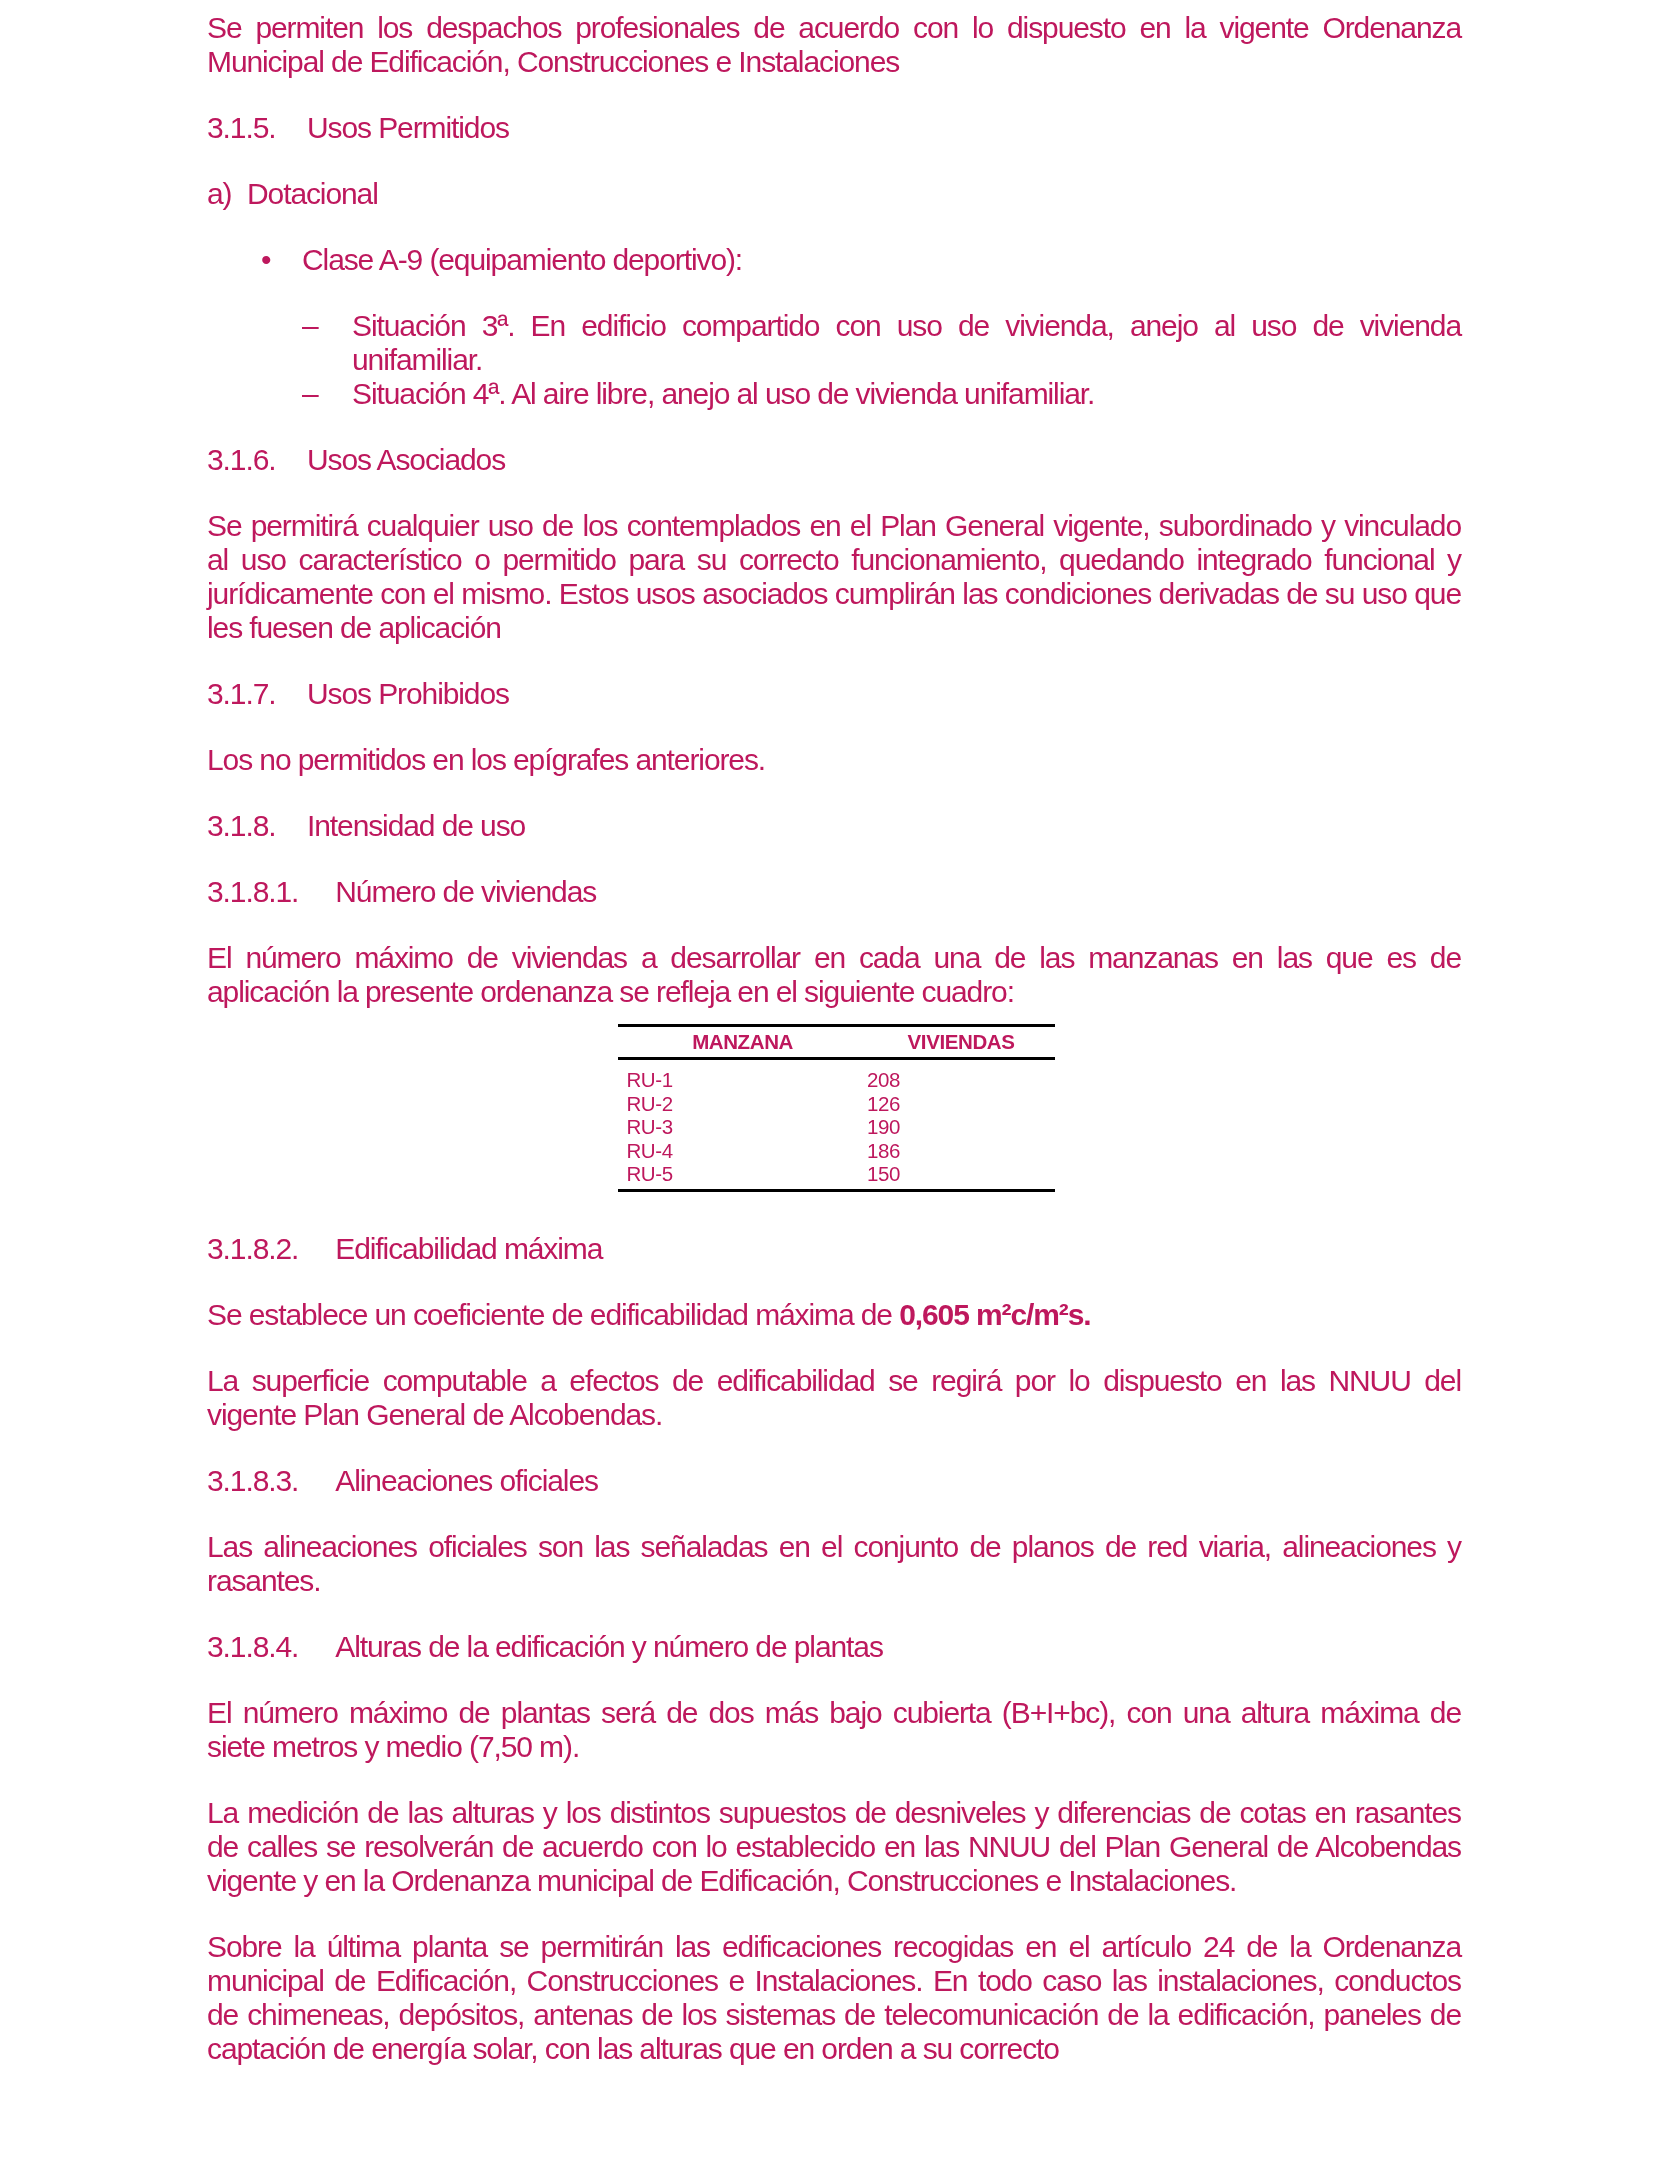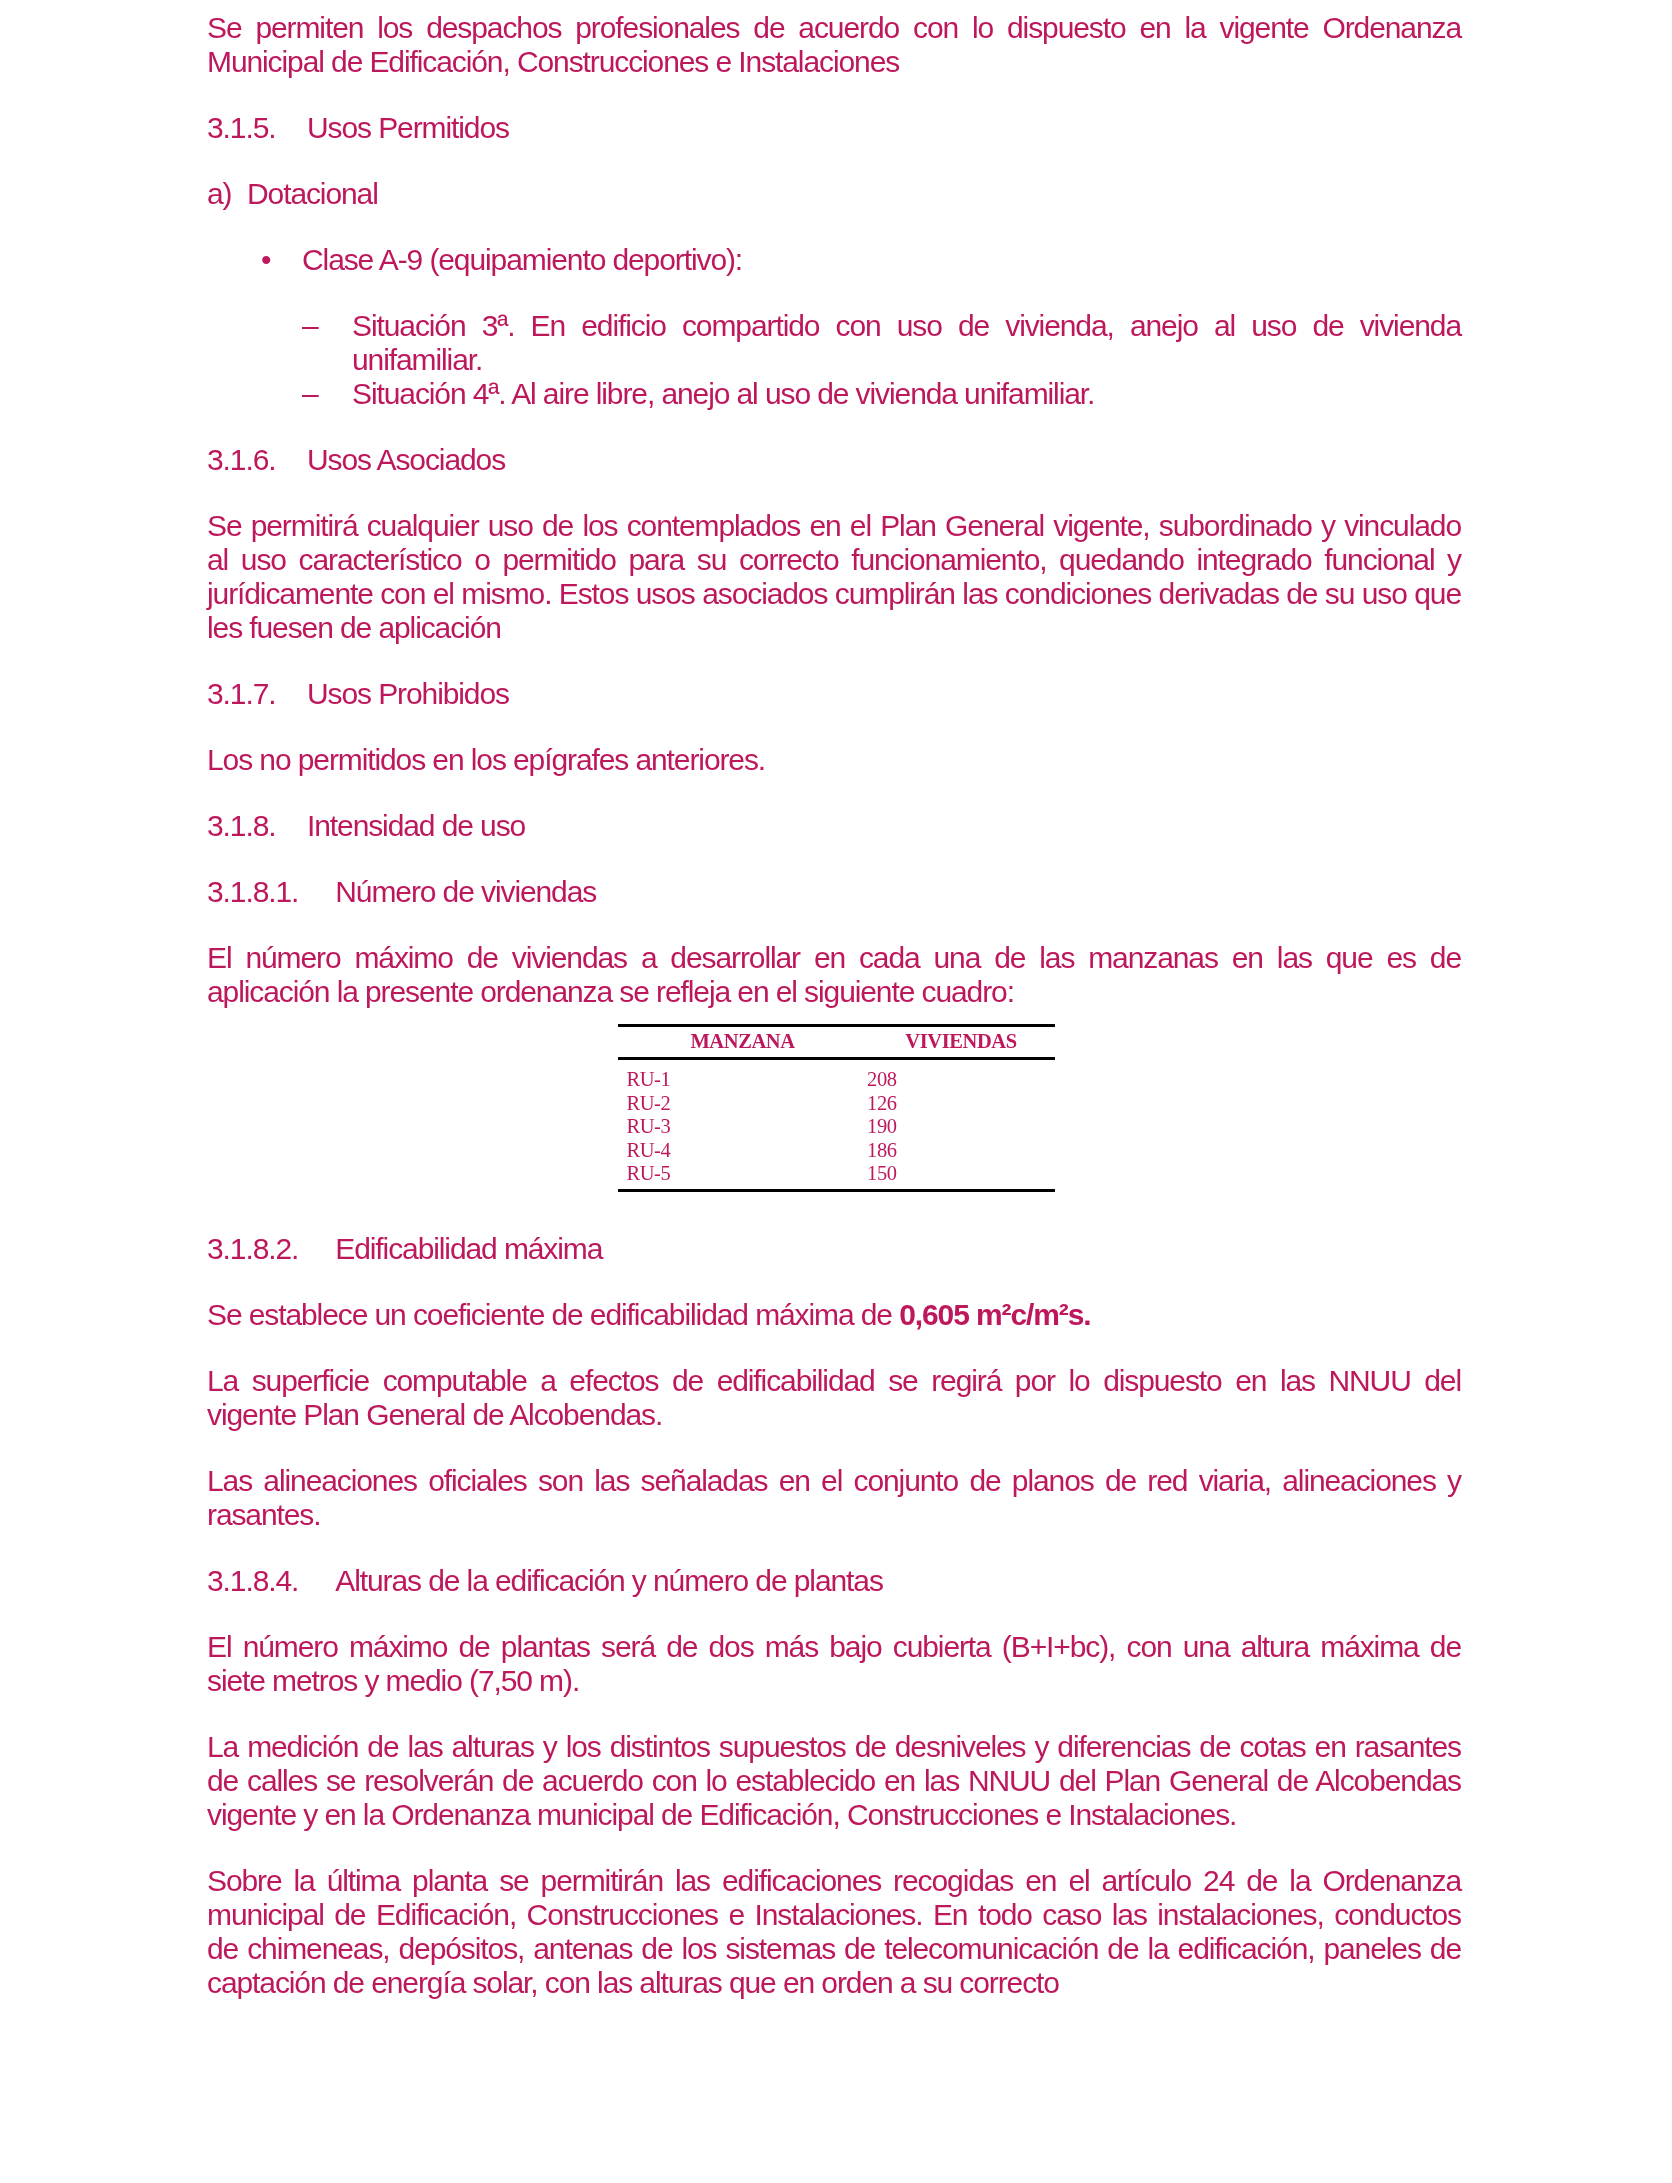--- a/index.html
+++ b/index.html
@@ -29,21 +29,20 @@
   .li-bullet .marker { position:absolute; left:54px; top:0; }
   .li-dash { padding-left:145px; }
   .li-dash .marker { position:absolute; left:95px; top:0; }
   .dash-group { margin:0 0 32px 0; }
   .tablewrap { width:437px; margin:0 0 40px 411px; letter-spacing:-0.4px; }
   table.cuadro {
     width:100%;
     border-collapse:collapse;
     font-size:20.5px;
     line-height:23.6px;
-    font-family:Liberation Serif, serif;
   }
   table.cuadro thead tr {
     border-top:3px solid #000;
     border-bottom:3px solid #000;
   }
   table.cuadro tbody { border-bottom:3.8px solid #000; }
   table.cuadro th {
     font-weight:bold;
     text-align:center;
     padding:3.8px 0 3px 0;
@@ -121,20 +120,21 @@
       </tbody>
     </table>
   </div>
 
   <div class="block heading long"><span class="hnum">3.1.8.2.</span><span>Edificabilidad máxima</span></div>
 
   <p class="block"><span>Se establece un coeficiente de edificabilidad máxima de </span><strong>0,605 m²c/m²s.</strong></p>
 
   <p class="block just">La superficie computable a efectos de edificabilidad se regirá por lo dispuesto en las NNUU del vigente Plan General de Alcobendas.</p>
 
+  <div class="block heading long"><span class="hnum">3.1.8.3.</span><span>Alineaciones oficiales</span></div>
 
   <p class="block just">Las alineaciones oficiales son las señaladas en el conjunto de planos de red viaria, alineaciones y rasantes.</p>
 
   <div class="block heading long"><span class="hnum">3.1.8.4.</span><span>Alturas de la edificación y número de plantas</span></div>
 
   <p class="block just">El número máximo de plantas será de dos más bajo cubierta (B+I+bc), con una altura máxima de siete metros y medio (7,50 m).</p>
 
   <p class="block just">La medición de las alturas y los distintos supuestos de desniveles y diferencias de cotas en rasantes de calles se resolverán de acuerdo con lo establecido en las NNUU del Plan General de Alcobendas vigente y en la Ordenanza municipal de Edificación, Construcciones e Instalaciones.</p>
 
 

